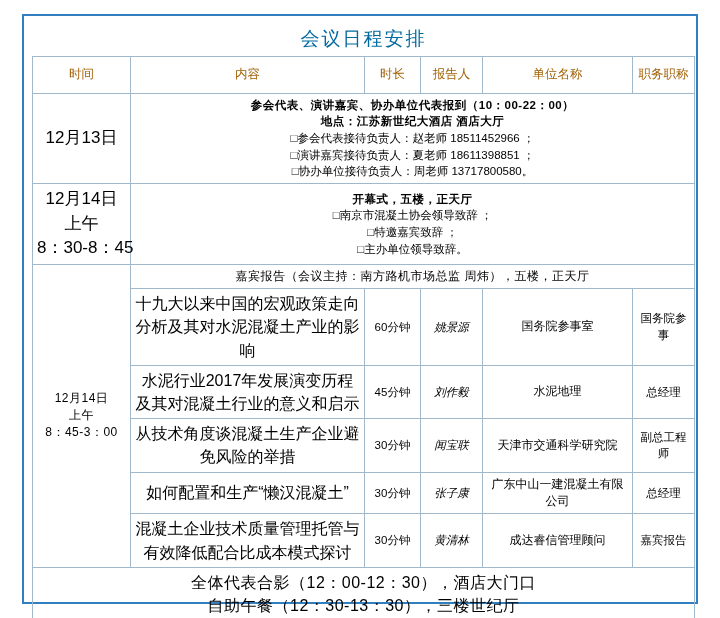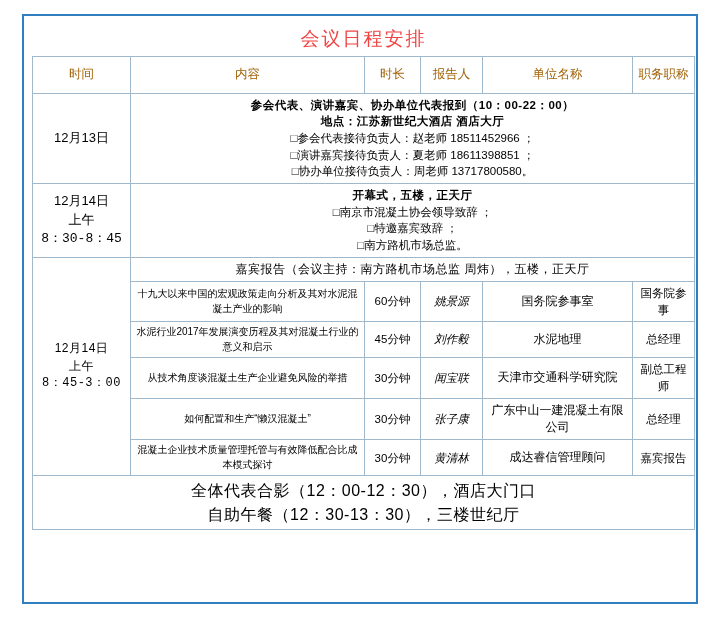--- a/index.html
+++ b/index.html
@@ -40,43 +40,43 @@
     font-weight: normal;
     padding: 3px 4px;
     line-height: 1.45;
   }
   .title-cell {
     border: none !important;
     font-size: 19px;
     font-weight: bold;
     letter-spacing: 2px;
     padding: 8px 0 10px 0;
-    color: #ef4444;
+    color: #0369a1;
   }
   .hdr td {
     font-size: 12.5px;
     height: 30px;
     color: #a16207;
   }
   .cell-time {
-    font-size: 13px;
+    font-size: 17px;
     line-height: 1.6;
   }
   .block-cell {
     font-size: 11.5px;
     line-height: 1.85;
     text-align: center;
     padding: 8px 4px;
   }
   .block-cell .b {
     font-weight: bold;
     letter-spacing: 0.5px;
   }
   .topic {
-    font-size: 10px;
+    font-size: 16px;
     line-height: 1.6;
     text-align: center;
     padding: 6px 8px;
   }
   .unit {
     font-size: 12px;
   }
   .role {
     font-size: 11.5px;
   }
@@ -94,21 +94,21 @@
     padding: 14px 4px 10px 4px;
     letter-spacing: 0.5px;
   }
   .footer-cell {
     font-size: 16px;
     font-weight: bold;
     line-height: 1.9;
     padding: 8px 4px;
     letter-spacing: 0.5px;
   }
-  .nowrap { white-space: nowrap; font-family: Liberation Mono, monospace; }
+  .nowrap { white-space: nowrap; }
   .line { display: block; }
 </style>
 </head>
 <body>
 
 <div class="page">
   <div class="outer-frame">
     <table class="agenda">
       <colgroup>
         <col style="width:98px">
@@ -147,21 +147,21 @@
       <tr>
         <td class="cell-time">
           <span class="line">12月14日</span>
           <span class="line">上午</span>
           <span class="line nowrap">8：30-8：45</span>
         </td>
         <td class="block-cell" colspan="5">
           <span class="line b">开幕式，五楼，正天厅</span>
           <span class="line">□南京市混凝土协会领导致辞 ；</span>
           <span class="line">□特邀嘉宾致辞 ；</span>
-          <span class="line">□南方路机市场总监。</span>
+          <span class="line">□主办单位领导致辞。</span>
         </td>
       </tr>
 
       <tr class="host-row">
         <td rowspan="6" class="cell-time">
           <span class="line">12月14日</span>
           <span class="line">上午</span>
           <span class="line nowrap">8：45-3：00</span>
         </td>
         <td colspan="5">嘉宾报告（会议主持：南方路机市场总监 周炜），五楼，正天厅</td>

